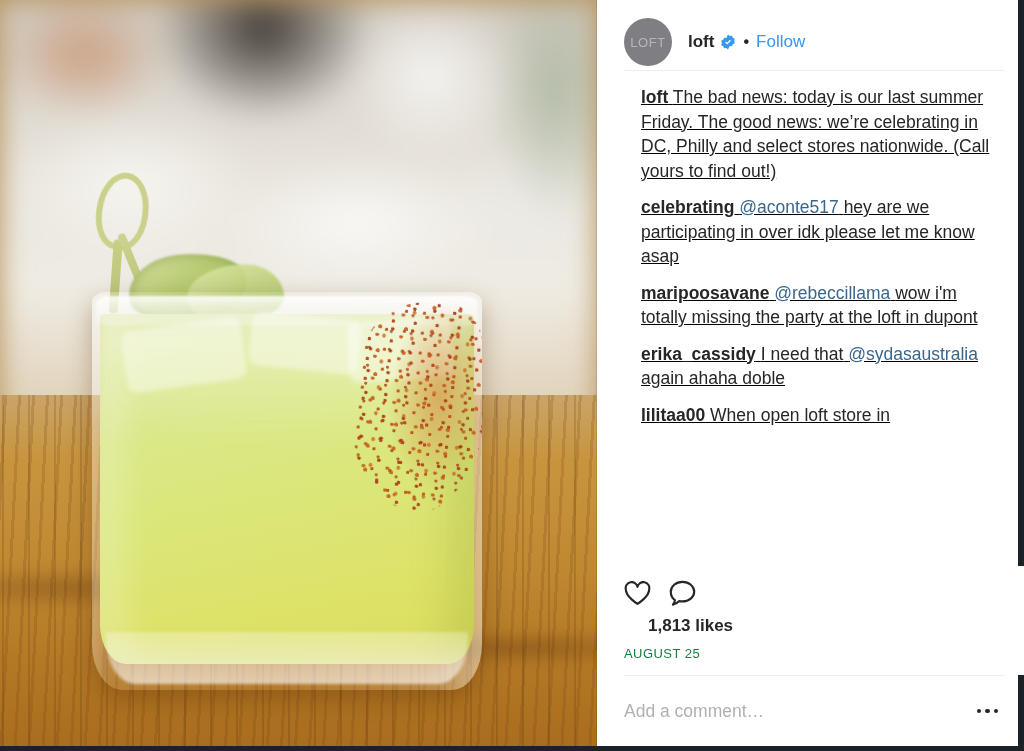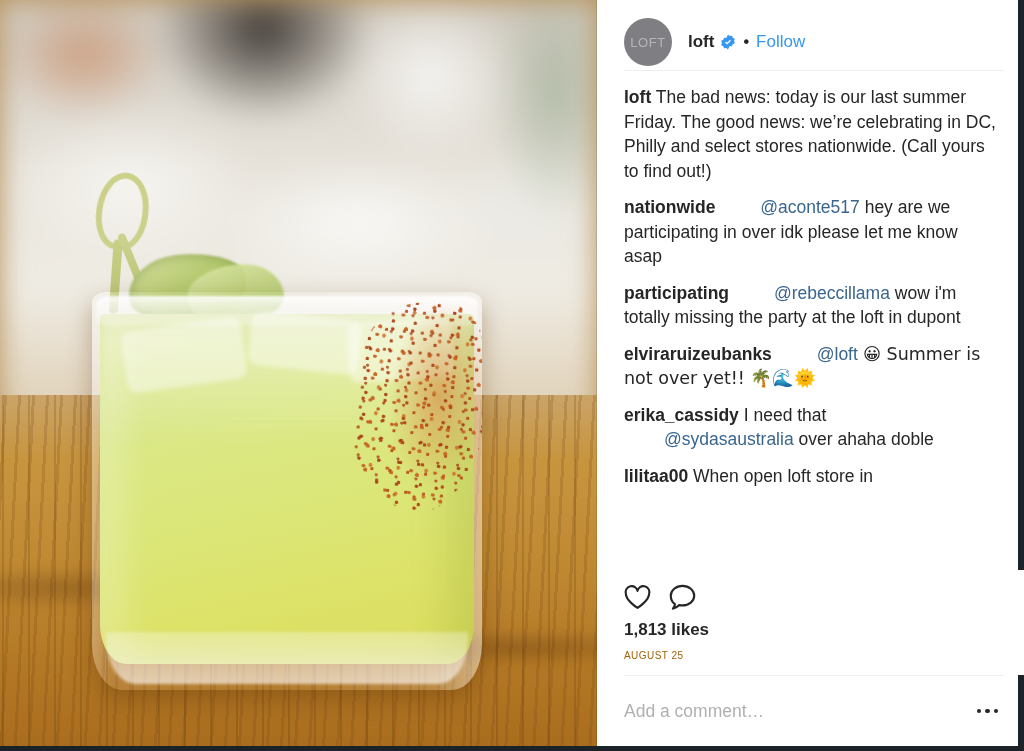--- a/index.html
+++ b/index.html
@@ -200,47 +200,48 @@
   .verified { width: 16px; height: 16px; display: inline-block; }
   .dot-sep { font-size: 16px; color: #262626; font-weight: bold; margin: 0 1px; }
   .follow {
     font-size: 17px; font-weight: normal; color: #3897f0; cursor: pointer;
   }
 
   .header-divider { height: 1px; background: #efefef; margin: 0 20px 0 27px; }
 
   .comments {
     flex: 1 1 auto;
-    padding: 14px 27px 0 27px;
+    padding: 14px 27px 0 44px;
     overflow: hidden;
     position: relative;
     -webkit-mask-image: linear-gradient(180deg, #000 0, #000 calc(100% - 22px), rgba(0,0,0,.12) calc(100% - 6px), rgba(0,0,0,0) 100%);
             mask-image: linear-gradient(180deg, #000 0, #000 calc(100% - 22px), rgba(0,0,0,.12) calc(100% - 6px), rgba(0,0,0,0) 100%);
+            text-decoration: underline;
   }
   .comment {
     font-size: 17.5px; line-height: 24.5px;
     color: #262626; margin-bottom: 12px;
     word-wrap: break-word;
   }
   .comment .author { font-weight: bold; color: #262626; }
-  .comment .mention { color: #3a668e; margin-left: 40px; }
+  .comment .mention { color: #3a668e; }
   .comment .emoji { font-family: "DejaVu Sans", sans-serif; }
 
   .actions {
     flex: 0 0 auto;
     padding: 8px 27px 0 27px;
     background: #fff;
     position: relative; z-index: 2;
   }
   .action-icons { display: flex; align-items: center; gap: 18px; padding: 6px 0 10px 0; }
   .action-icons svg { display: block; cursor: pointer; }
-  .likes { font-size: 17px; font-weight: bold; color: #262626; padding-bottom: 10px; }
+  .likes { font-size: 17px; font-weight: bold; color: #262626; padding-bottom: 10px; margin-left: 24px; }
   .timestamp {
-    font-size: 10px; letter-spacing: .45px;
-    color: #a16207; text-transform: uppercase; padding-bottom: 14px;
+    font-size: 13px; letter-spacing: .45px;
+    color: #15803d; text-transform: uppercase; padding-bottom: 14px;
   }
   .bottom-divider { height: 1px; background: #efefef; margin: 0 20px 0 27px; }
 
   .add-comment {
     flex: 0 0 auto;
     display: flex; align-items: center; justify-content: space-between;
     padding: 0 24px 0 27px;
     height: 70px;
   }
   .add-comment-input {
@@ -317,44 +318,39 @@
 
     <div class="header-divider"></div>
 
     <div class="comments">
       <div class="comment">
         <span class="author">loft</span>
         <span>The bad news: today is our last summer Friday. The good news: we’re celebrating in DC, Philly and select stores nationwide. (Call yours to find out!)</span>
       </div>
 
       <div class="comment">
-        <span class="author">nationwide</span>
+        <span class="author">celebrating</span>
         <span class="mention">@aconte517</span>
         <span>hey are we participating in over idk please let me know asap</span>
       </div>
 
       <div class="comment">
-        <span class="author">participating</span>
+        <span class="author">maripoosavane</span>
         <span class="mention">@rebeccillama</span>
         <span>wow i'm totally missing the party at the loft in dupont</span>
       </div>
 
 
-      <div class="comment">
-        <span class="author">elviraruizeubanks</span>
-        <span class="mention">@loft</span>
-        <span class="emoji">😀 Summer is not over yet!! 🌴🌊🌞</span>
-      </div>
 
 
       <div class="comment">
         <span class="author">erika_cassidy</span>
         <span>I need that</span>
         <span class="mention">@sydasaustralia</span>
-        <span>over ahaha doble</span>
+        <span>again ahaha doble</span>
       </div>
 
       <div class="comment">
         <span class="author">lilitaa00</span>
         <span>When open loft store in</span>
       </div>
     </div>
 
     <div class="actions">
       <div class="action-icons">

